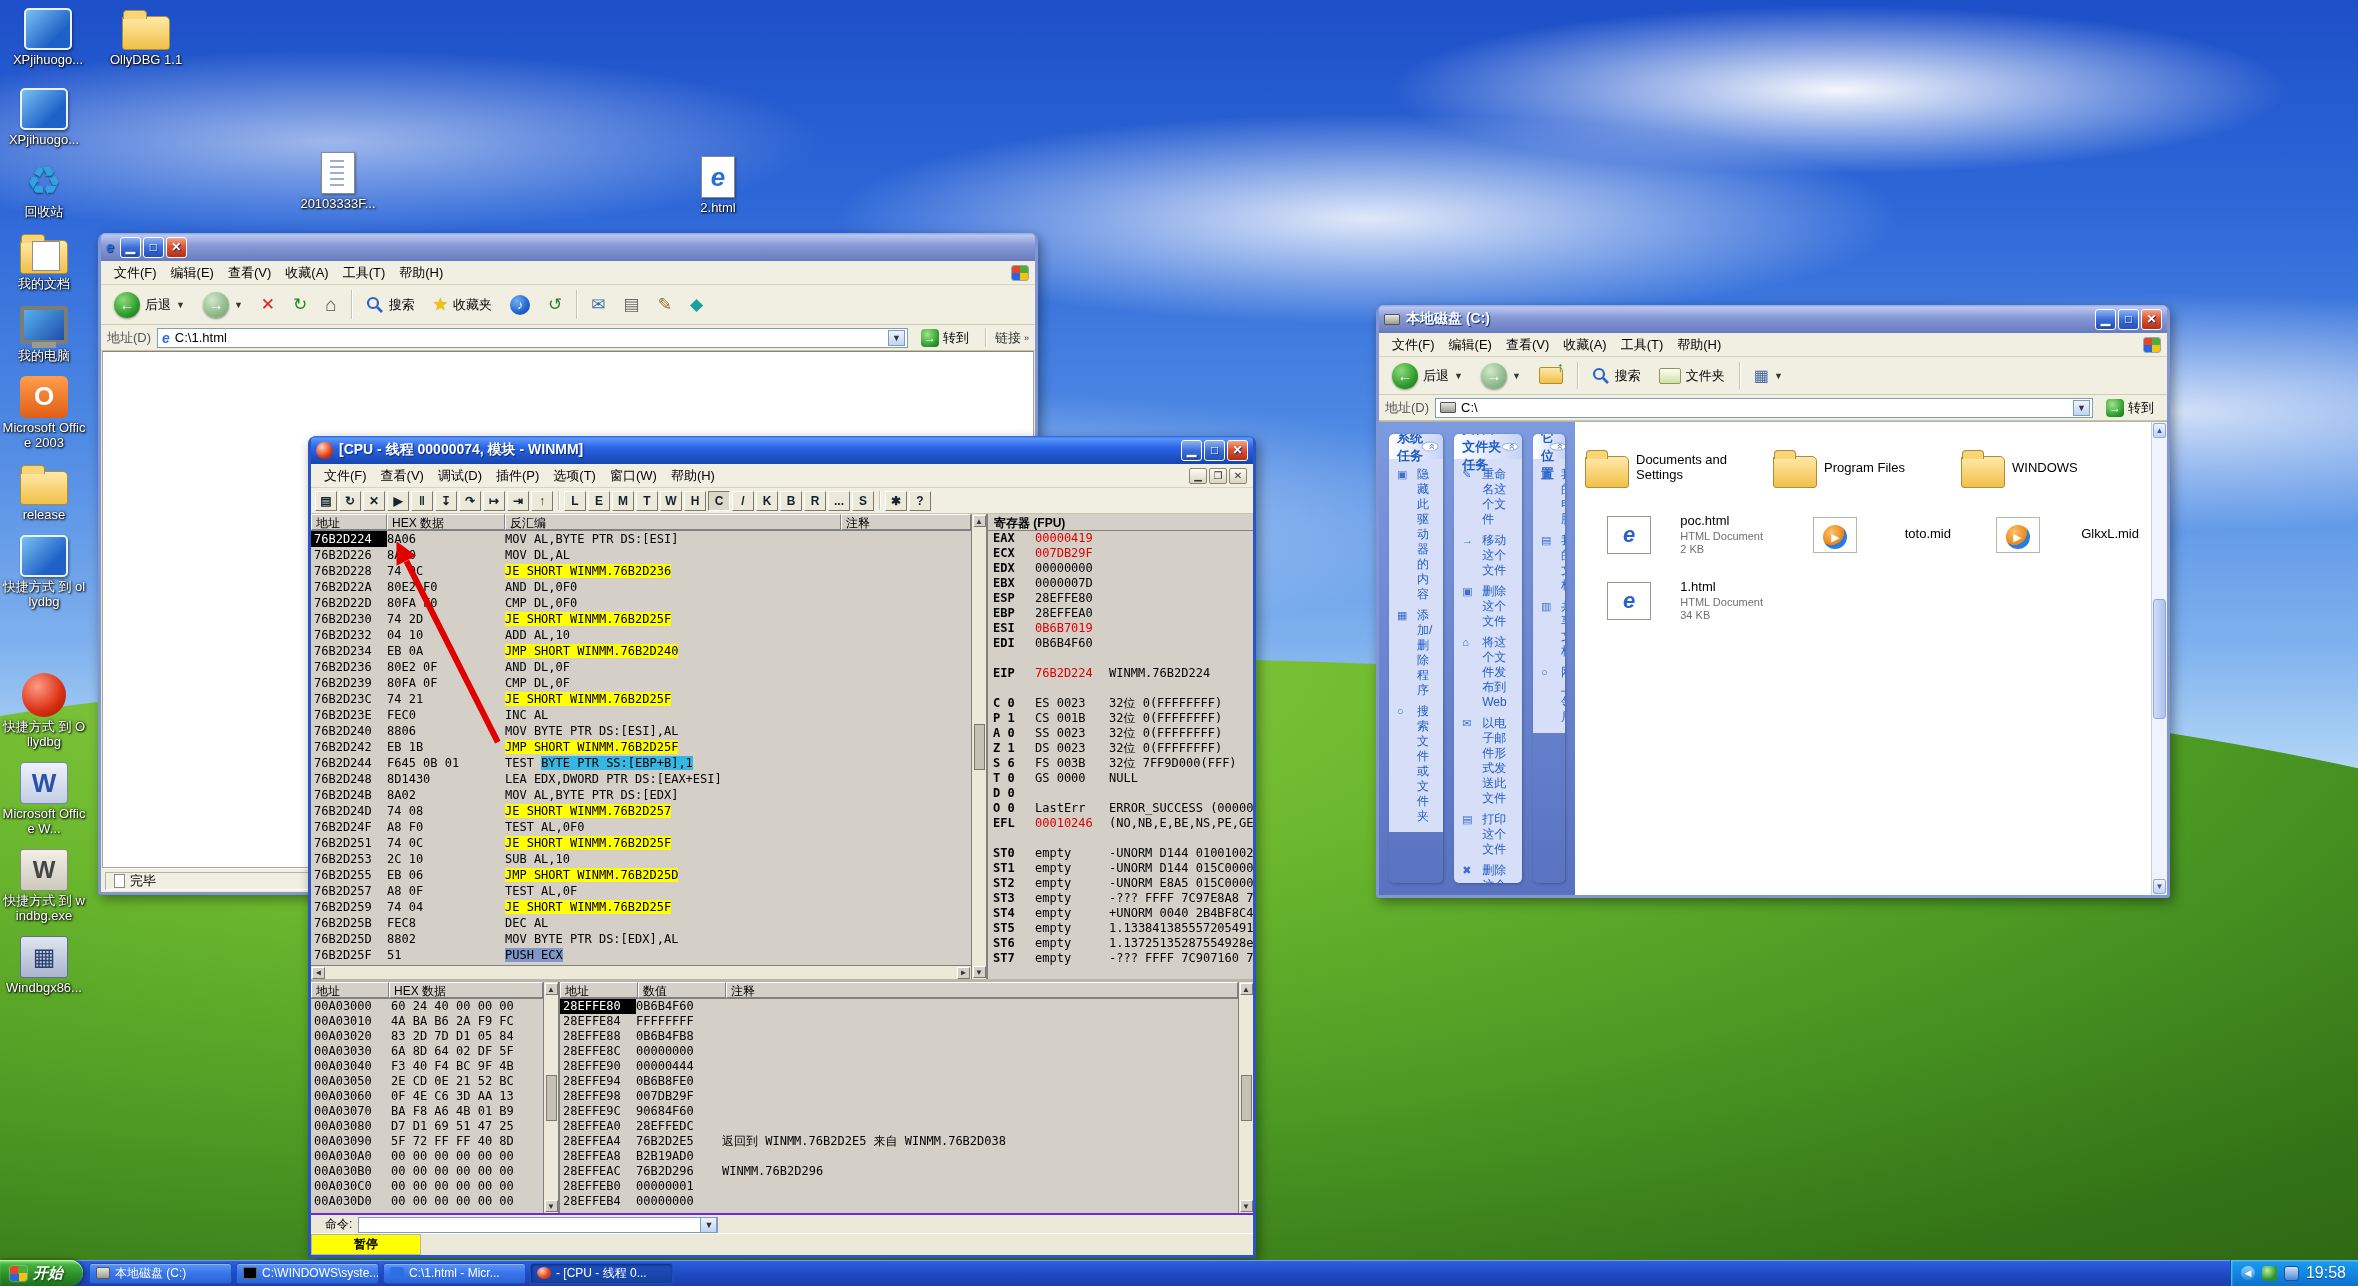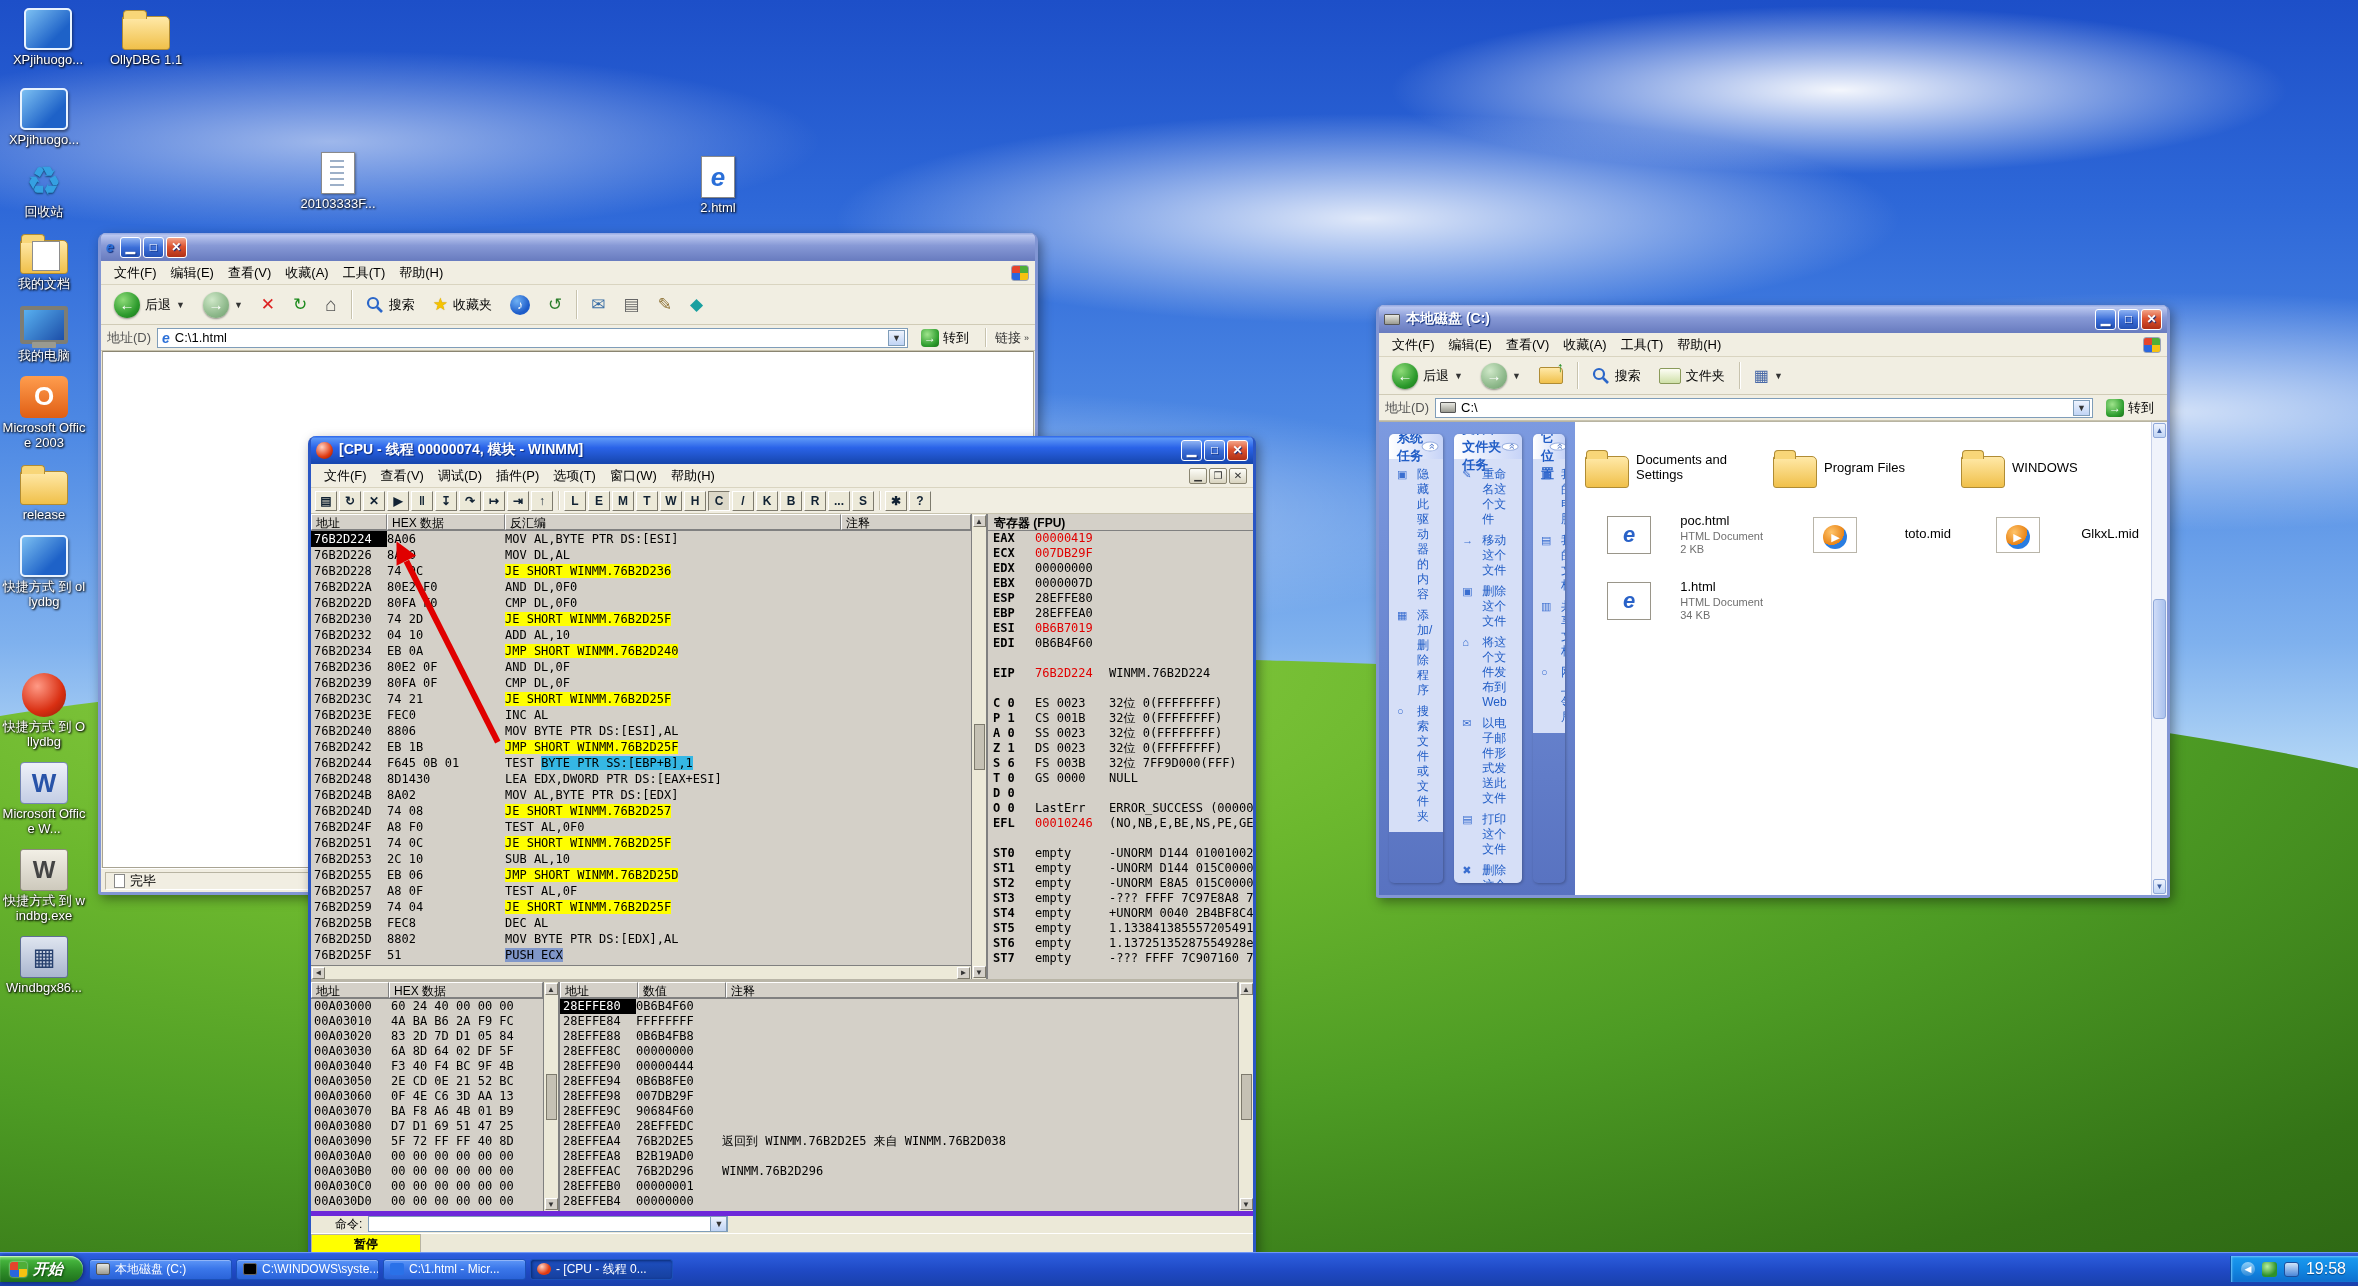--- a/index.html
+++ b/index.html
@@ -136,21 +136,21 @@
 .rv.r{color:#e00000}
 .rx{flex:1;overflow:hidden}
 .dump{width:232px;display:flex;flex-direction:column}
 .srow{display:flex;height:15px;line-height:15px;white-space:pre}
 .sa{width:76px;flex:0 0 76px;padding-left:3px}
 .sv{width:86px;flex:0 0 86px}
 .sc{flex:1;overflow:hidden}
 .srow.sel .sa{background:#000;color:#fff}
 .dh{flex:1;padding-left:4px;overflow:hidden}
 .stack{flex:1;border-left:2px solid #808080;display:flex;flex-direction:column}
-.cmdrow{flex:0 0 20px;background:#ece9d8;border-top:5px solid #6d28d9;display:flex;align-items:flex-start;gap:6px;padding:0 24px;font-size:12px}
+.cmdrow{flex:0 0 20px;background:#ece9d8;border-top:2px solid #6d28d9;display:flex;align-items:flex-end;gap:6px;padding:0 14px;font-size:12px}
 .cmd-combo{flex:0 0 360px;height:16px;background:#fff;border:1px solid #7f9db9;display:flex;align-items:center;justify-content:flex-end}
 .olly-status{flex:0 0 22px;background:#ece9d8;border-top:1px solid #fff;display:flex;align-items:stretch;font-size:12px}
 .olly-msg{flex:1;border:1px solid;border-color:#b8b4a2 #fff #fff #b8b4a2;display:flex;align-items:center;padding:0 6px}
 .olly-state{flex:0 0 110px;background:#ffff00;border:1px solid #b8b4a2;display:flex;align-items:center;justify-content:center;font-weight:bold}
 .red-arrow{position:absolute;inset:0;pointer-events:none;z-index:5}
 
 #exp{left:1376px;top:305px;width:794px;height:593px;z-index:15}
 #exp .toolbar{height:38px}
 .exp-body{flex:1;display:flex;overflow:hidden;border-top:1px solid #b8b4a2}
 .sidebar{flex:0 0 196px;background:linear-gradient(180deg,#7c9ae0,#5872c0);padding:12px 10px;overflow:hidden;display:flex;flex-direction:row;gap:11px}
@@ -177,21 +177,21 @@
 .exp-scroll{flex:0 0 16px;background:#f0f3fb;border-left:1px solid #c5cfe8;display:flex;flex-direction:column;justify-content:space-between;padding:1px}
 .exp-sc-btn{height:15px;background:linear-gradient(#eef3fd,#c0d4f5);border:1px solid #8fa8d8;border-radius:2px;font-size:8px;color:#3a5a9c;display:flex;align-items:center;justify-content:center}
 .exp-thumb{flex:0 0 120px;background:linear-gradient(90deg,#cfdcf8,#aac2ee);border:1px solid #8fa8d8;border-radius:3px;margin:2px 0}
 .i-up{position:relative;width:24px;height:17px;background:linear-gradient(#ffe9a8,#f0c04a);border:1px solid #b08c34;border-radius:2px 4px 2px 2px}
 .i-up::after{content:"↑";position:absolute;right:-2px;top:-9px;color:#1c8a1c;font-weight:bold;font-size:14px}
 .i-views{font-size:16px;color:#4a6aa8}
 .i-folders{width:22px;height:16px;background:linear-gradient(#fdfdf5,#cfe0a8);border:1px solid #8a9a5a;border-radius:2px}
 
 .svg-search{width:18px;height:18px;display:block}
 
-.taskbar{position:absolute;left:0;right:0;bottom:0;height:34px;z-index:100;background:linear-gradient(180deg,#3a6ae8 0%,#2c5ddd 8%,#1f49c4 55%,#1940ab 100%);display:flex;align-items:center;box-shadow:inset 0 1px 0 #6f96f5}
+.taskbar{position:absolute;left:0;right:0;bottom:0;height:26px;z-index:100;background:linear-gradient(180deg,#3a6ae8 0%,#2c5ddd 8%,#1f49c4 55%,#1940ab 100%);display:flex;align-items:center;box-shadow:inset 0 1px 0 #6f96f5}
 .start{height:26px;display:flex;align-items:center;gap:6px;padding:0 20px 0 10px;border-radius:0 13px 13px 0;background:linear-gradient(180deg,#8fe57f 0%,#44b33c 18%,#2f9129 55%,#1f701d 100%);box-shadow:1px 0 4px rgba(0,0,0,.5),inset 0 1px 1px #c8f5be;color:#fff;font-weight:bold;font-style:italic;font-size:15px;text-shadow:1px 1px 2px #0a4008;cursor:pointer}
 .xp-flag{width:17px;height:15px;border-radius:3px;background:conic-gradient(#4fae38 0 25%,#f6c211 0 50%,#2a66dd 0 75%,#e4452c 0 100%);box-shadow:0 0 2px #fff}
 .tasks{flex:1;display:flex;gap:4px;padding:0 6px;overflow:hidden}
 .task-btn{flex:0 0 143px;height:21px;border-radius:3px;border:1px solid #1b50b8;background:linear-gradient(180deg,#5e97f7,#3b77ea 45%,#2a63d8);display:flex;align-items:center;gap:5px;padding:0 6px;color:#fff;font-size:12px;white-space:nowrap;overflow:hidden;cursor:pointer;box-shadow:inset 0 1px 0 #8fb4f8}
 .task-btn.active{background:linear-gradient(180deg,#1e4fc0,#16409e);box-shadow:inset 1px 1px 3px #0a2a6e}
 .tk{width:14px;height:12px;flex:0 0 14px;border-radius:2px;display:flex;align-items:center;justify-content:center;font-size:10px;font-weight:bold}
 .tk-drive{background:linear-gradient(#e8e8e2,#9a9a90);border:1px solid #555}
 .tk-console{background:#000;border:1px solid #666}
 .tk-ie{background:#2a71e8;color:#fff;font-style:italic}
 .tk-olly{background:radial-gradient(circle at 35% 30%,#ffd2c2,#e03b12 60%);border-radius:50%}

